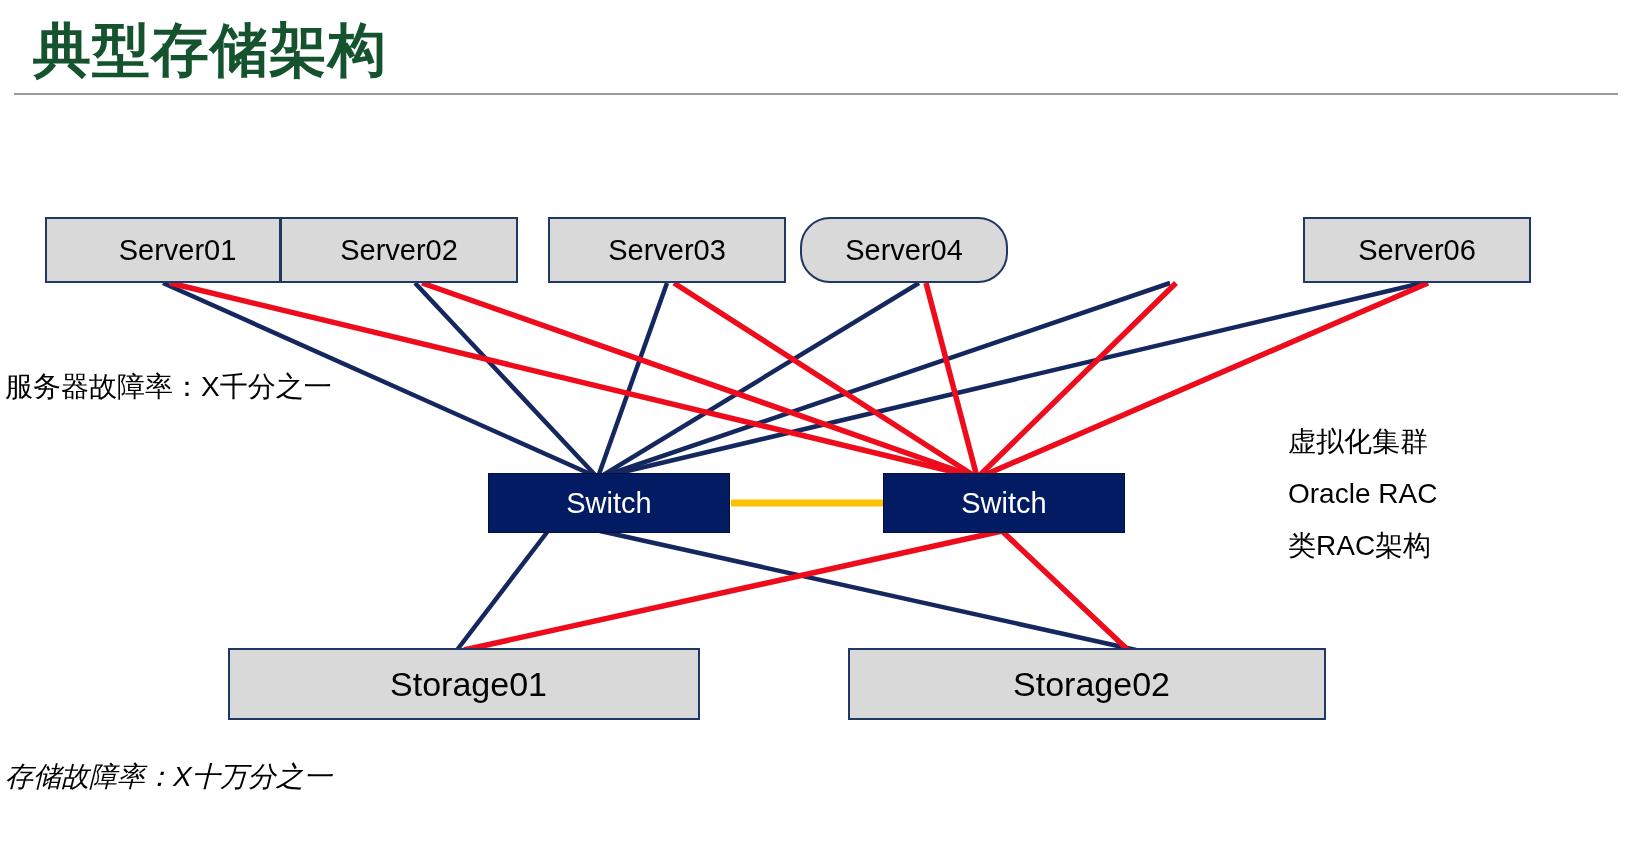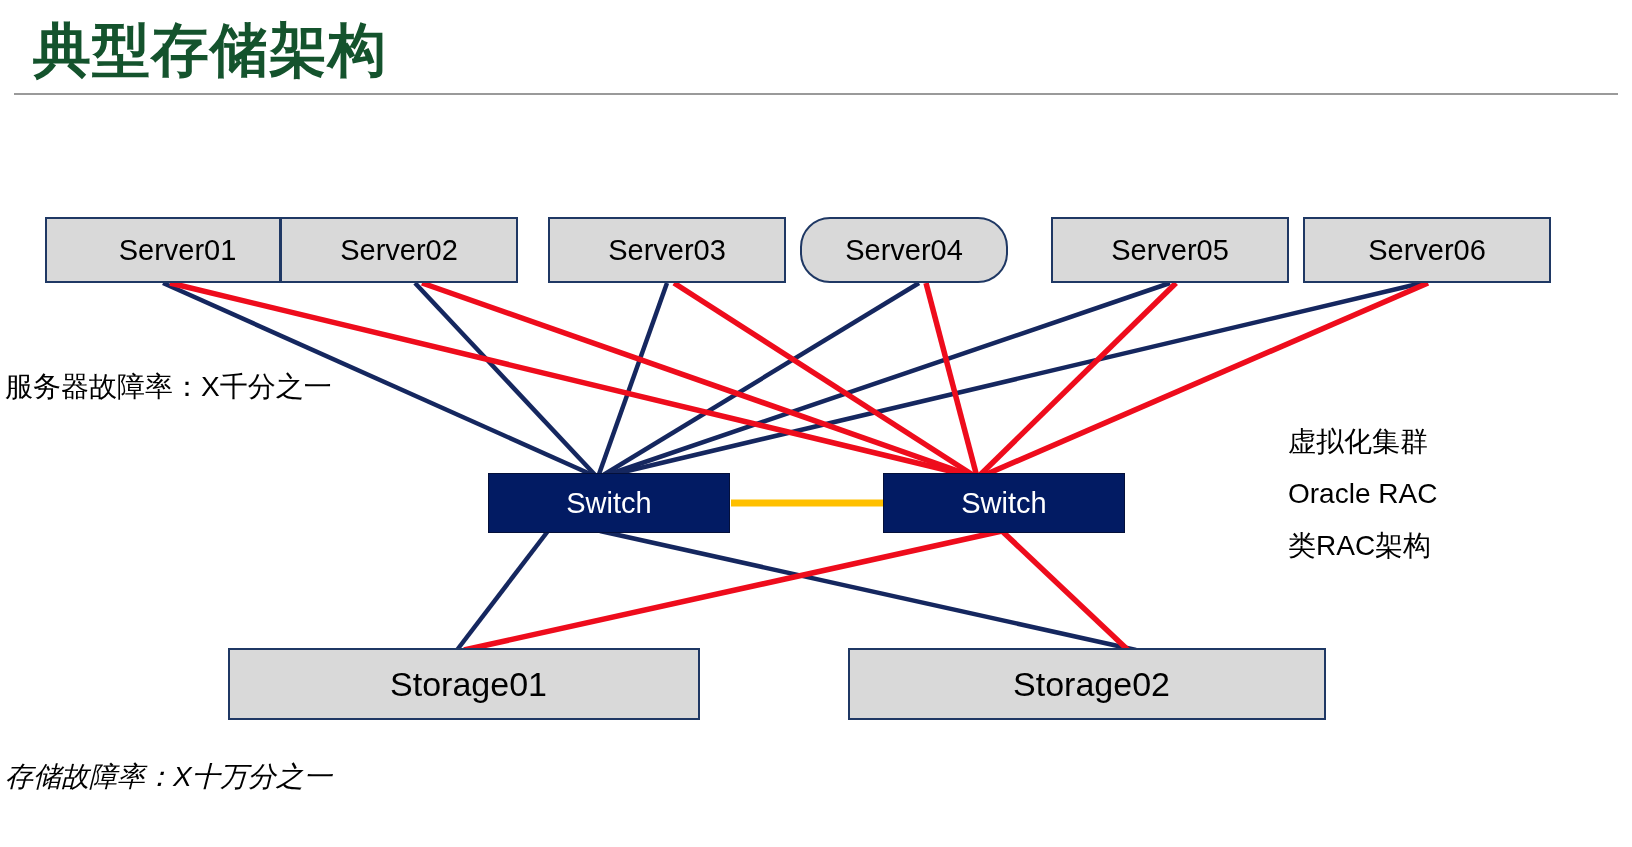--- a/index.html
+++ b/index.html
@@ -120,24 +120,21 @@
     </div>
   <div class="node server" style="left:280px;  width:238px;">
       <span>Server02</span>
     </div>
   <div class="node server" style="left:548px;  width:238px;">
       <span>Server03</span>
     </div>
   <div class="node server" style="left:800px;  width:208px;border-radius:30px;">
       <span>Server04</span>
     </div>
-  <div class="node server" style="left:1051px; width:238px;">
-      <span>Server05</span>
-    </div>
-  <div class="node server" style="left:1303px; width:248px;">
+  <div class="node server" style="left:1303px; width:228px;">
       <span>Server06</span>
     </div>
 
   <div class="node switch" style="left:488px;">
       <span>Switch</span>
     </div>
   <div class="node switch" style="left:883px;">
       <span>Switch</span>
     </div>
 

